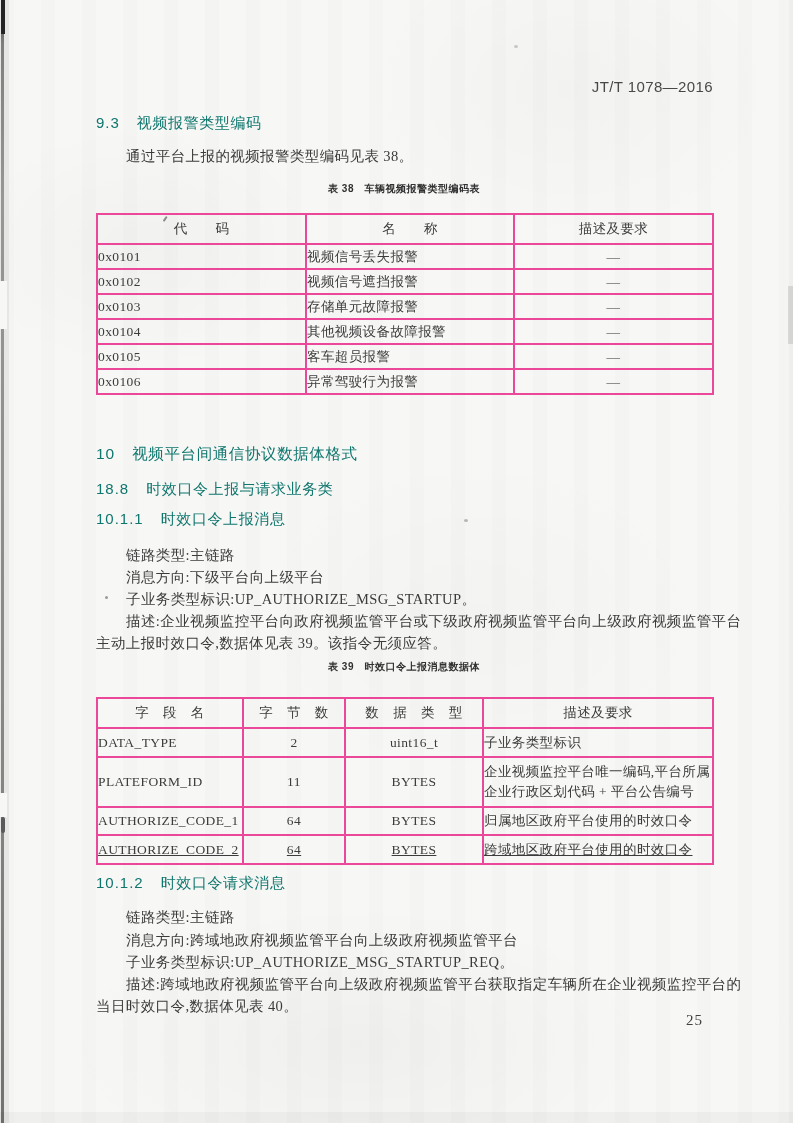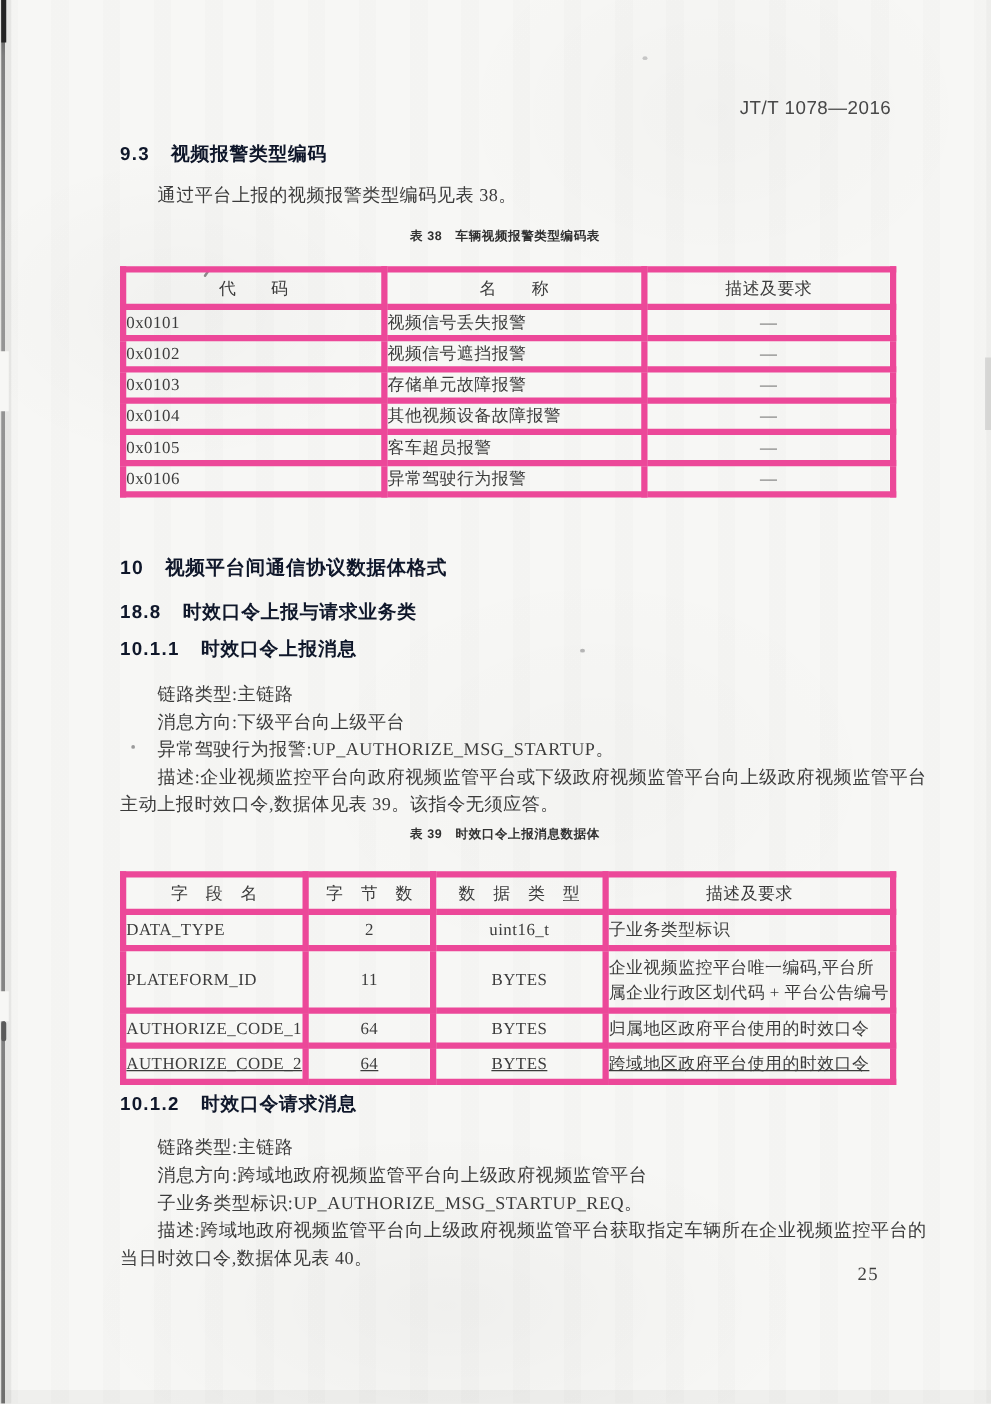--- a/index.html
+++ b/index.html
@@ -24,38 +24,38 @@
   }
   .abs{position:absolute;}
   .doc-code{
     top:78px;right:80px;
     font-family:"Liberation Sans","DejaVu Sans",sans-serif;
     font-size:15px;color:#484848;letter-spacing:.4px;
   }
   .heading{
     left:96px;
     font-family:"Liberation Sans","DejaVu Sans",sans-serif;
-    font-weight:700;font-size:15px;color:#0f172a;letter-spacing:.6px;
+    font-weight:400;font-size:15px;color:#0f766e;letter-spacing:.6px;
     white-space:nowrap;
   }
   .heading .num{margin-right:17px;letter-spacing:1px;}
   .bodyline{
     font-size:14.5px;color:#3b3b3b;letter-spacing:.4px;white-space:nowrap;
   }
   .caption{
     left:96px;width:616px;text-align:center;
     font-family:"Liberation Sans","DejaVu Sans",sans-serif;
     font-weight:700;font-size:10px;color:#313131;letter-spacing:.5px;
   }
   table.std{
     border-collapse:collapse;table-layout:fixed;
     font-size:13.5px;color:#3c3c3c;
   }
   table.std td,table.std th{
-    border:5px solid #ec4899;
+    border:2px solid #ec4899;
     font-weight:normal;
     vertical-align:middle;
     padding:0;
     letter-spacing:.4px;
     overflow:hidden;
   }
   table.std{border:1.6px solid #4f4f4f;border-top-width:2.2px;}
   .t38 col.c1{width:209px}.t38 col.c2{width:208px}.t38 col.c3{width:199px}
   .t39 col.c1{width:146px}.t39 col.c2{width:102px}.t39 col.c3{width:138px}.t39 col.c4{width:230px}
   .th-center{text-align:center;}
@@ -165,21 +165,21 @@
   </div>
   <div class="abs heading" style="top:480px;">
     <span class="num">18.8</span><span>时效口令上报与请求业务类</span>
   </div>
   <div class="abs heading" style="top:510px;">
     <span class="num">10.1.1</span><span>时效口令上报消息</span>
   </div>
 
   <div class="abs bodyline" style="top:546px;left:126px;">链路类型:主链路</div>
   <div class="abs bodyline" style="top:568px;left:126px;">消息方向:下级平台向上级平台</div>
-  <div class="abs bodyline" style="top:590px;left:126px;">异常驾驶行为报警:UP_AUTHORIZE_MSG_STARTUP。</div>
+  <div class="abs bodyline" style="top:590px;left:126px;">子业务类型标识:UP_AUTHORIZE_MSG_STARTUP。</div>
   <div class="abs bodyline" style="top:612px;left:126px;">描述:企业视频监控平台向政府视频监管平台或下级政府视频监管平台向上级政府视频监管平台</div>
   <div class="abs bodyline" style="top:634px;left:96px;">主动上报时效口令,数据体见表 39。该指令无须应答。</div>
 
   <div class="abs caption" style="top:660px;">表 39　时效口令上报消息数据体</div>
   <table class="std t39 abs" style="top:697px;left:96px;width:616px;">
     <colgroup>
         <col class="c1">
         <col class="c2">
         <col class="c3">
         <col class="c4">

